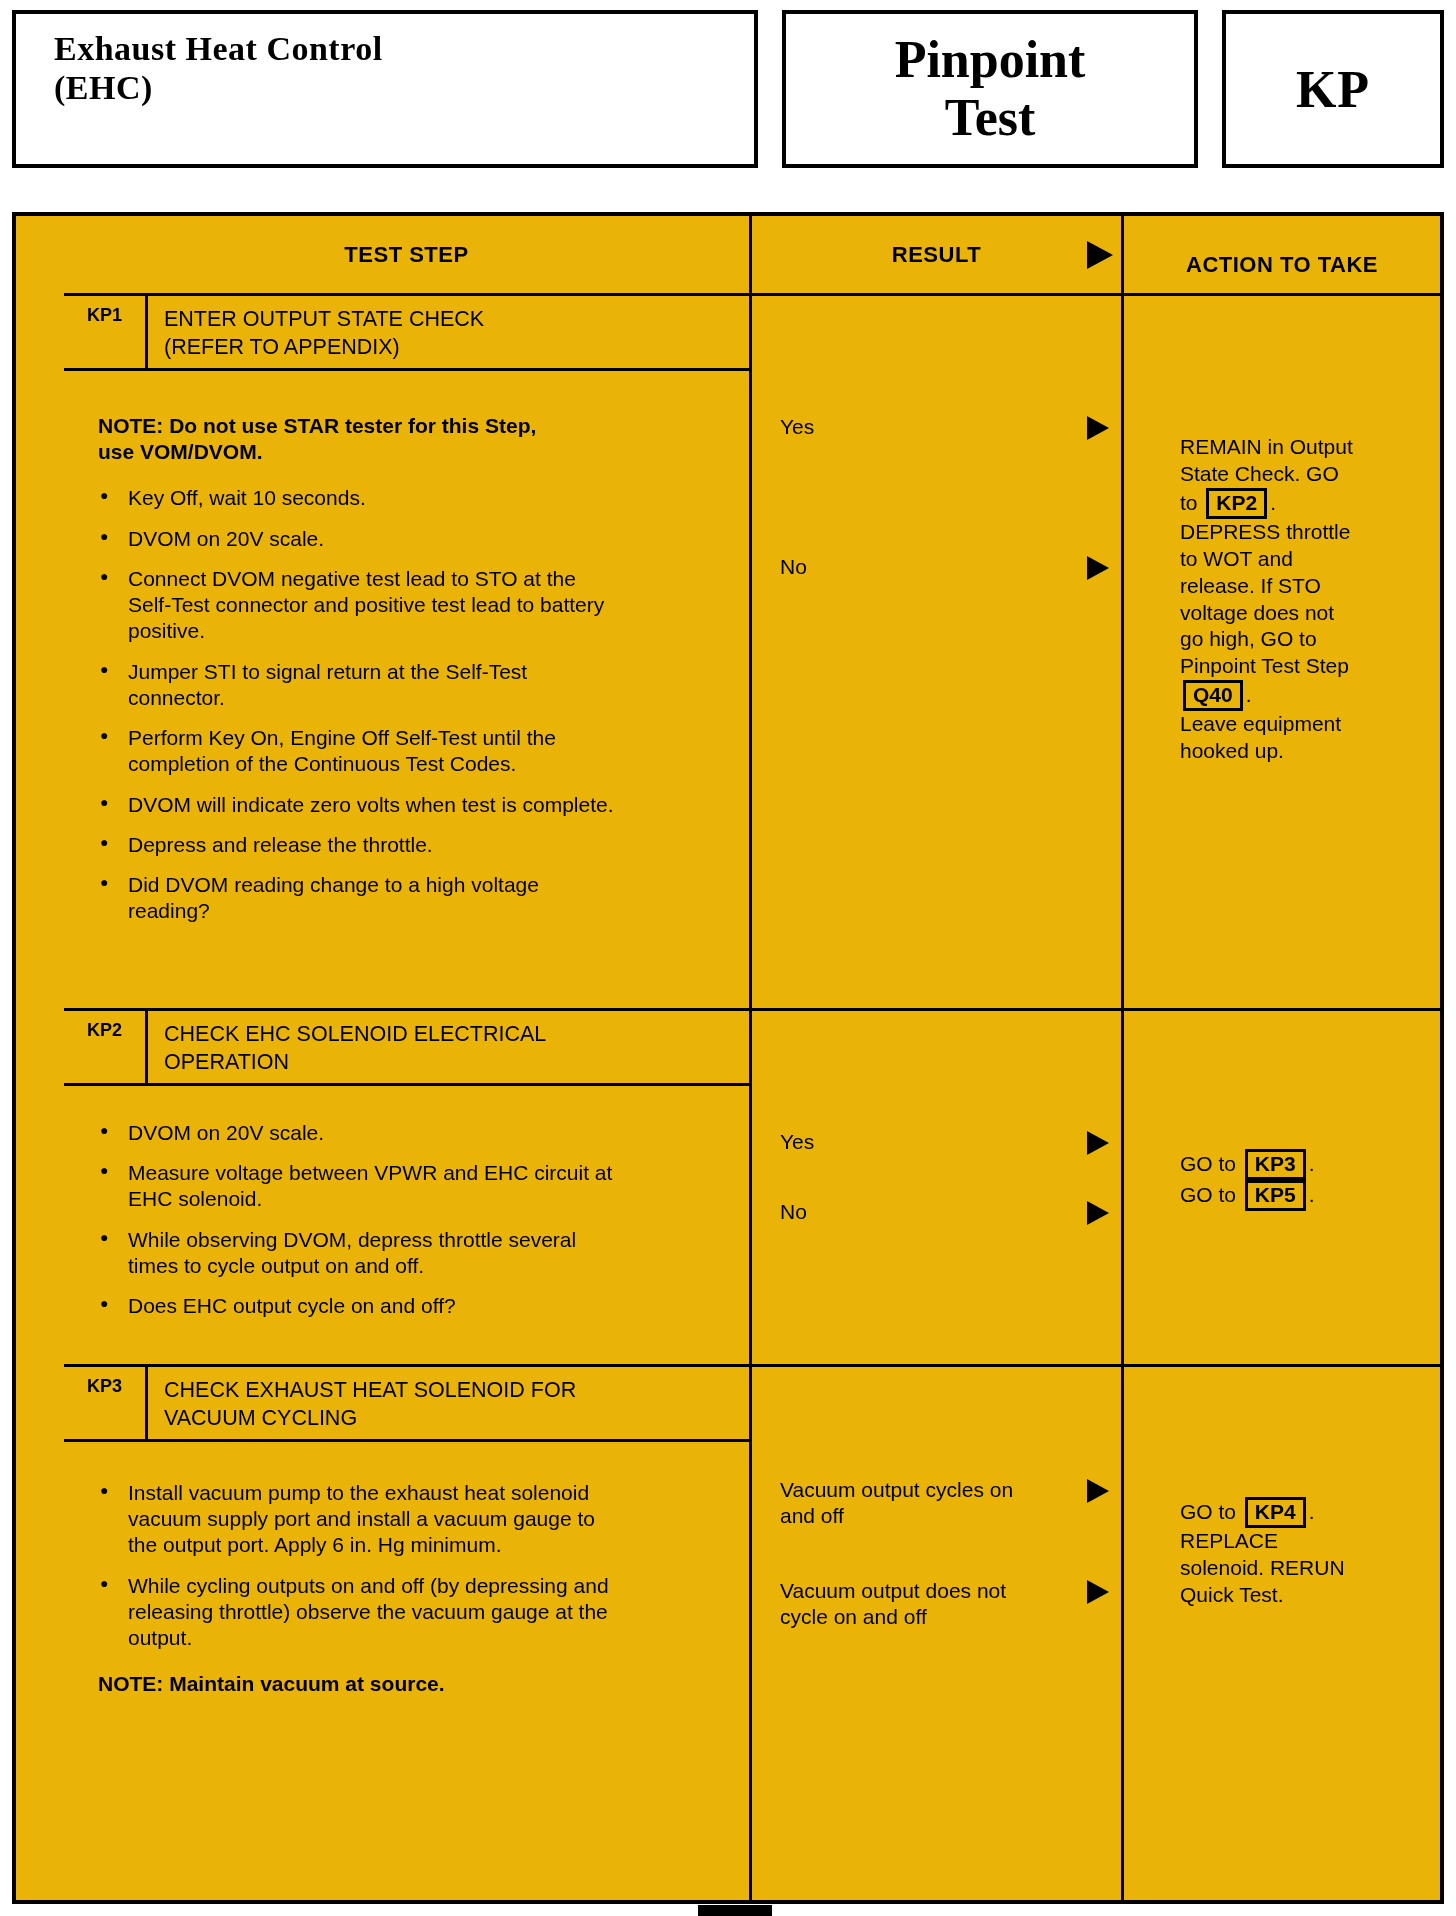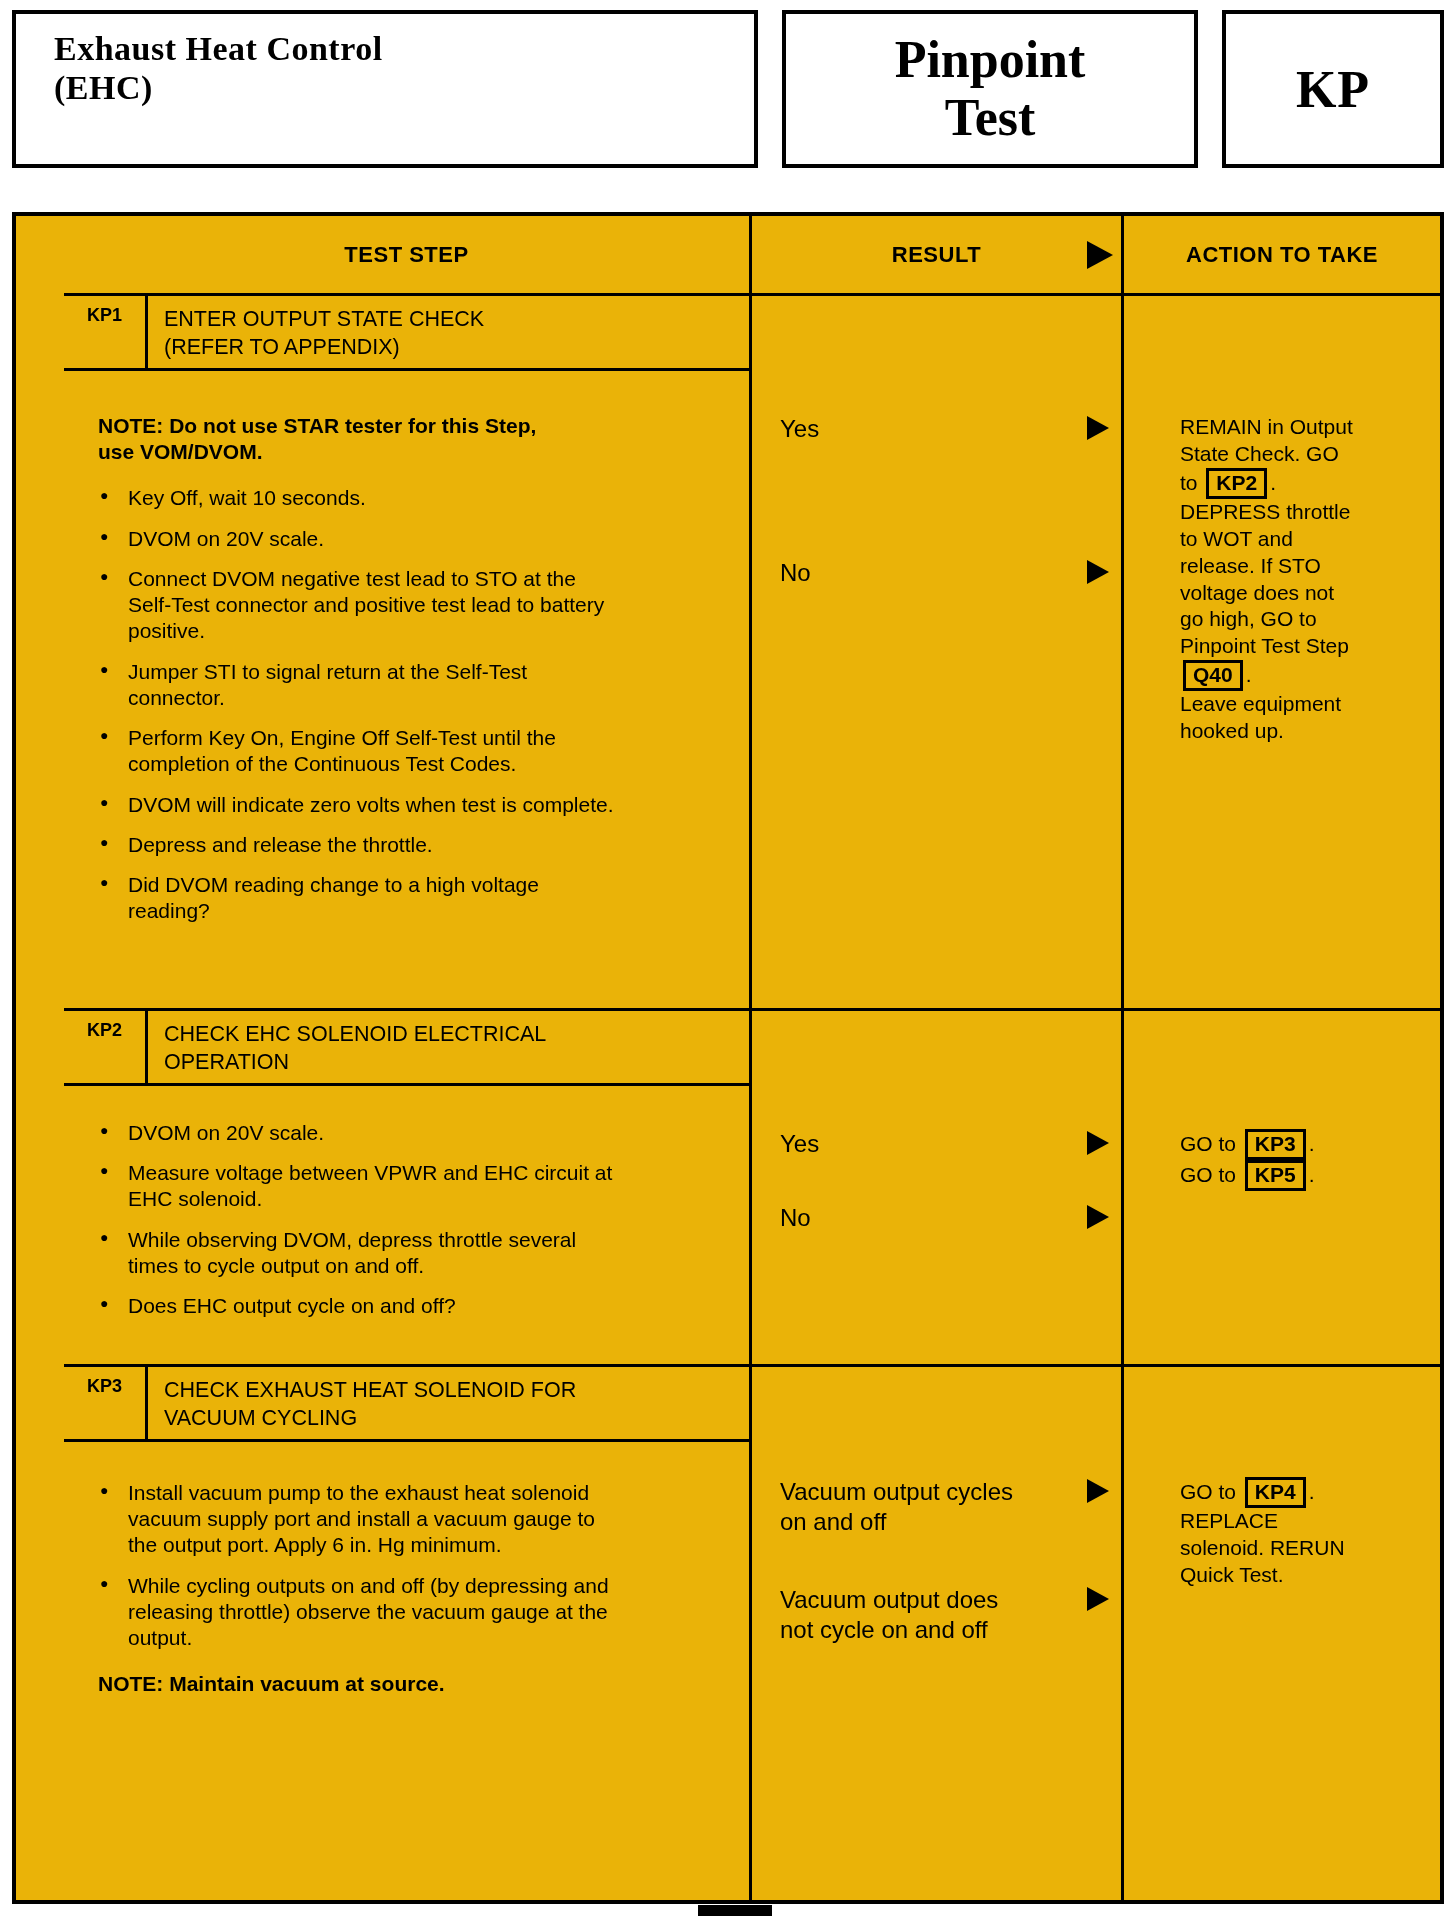--- a/index.html
+++ b/index.html
@@ -17,21 +17,21 @@
                font-family:"Liberation Serif", serif; font-weight:700; font-size:52px; line-height:1.12; }
   .code-box  { width:222px; display:flex; justify-content:center; align-items:center;
                font-family:"Liberation Serif", serif; font-weight:700; font-size:52px; letter-spacing:1px; }
 
   
   .table { position:absolute; top:212px; left:12px; width:1432px; bottom:12px;
            border:4px solid #000; display:flex; flex-direction:column; background:#eab308;padding-left:48px; }
   .row { display:flex; width:100%; }
   .c1 { width:688px; border-right:3px solid #000; }
   .c2 { width:372px; border-right:3px solid #000; position:relative; }
-  .c3 { flex:1; }
+  .c3 { flex:1;margin-top:20px; }
 
   .thead { height:80px; border-bottom:3px solid #000; flex:0 0 auto; }
   .th { display:flex; align-items:center; justify-content:center;
         font-weight:700; font-size:22px; letter-spacing:0.5px; }
   .result-th { position:relative; }
   .tri { width:0; height:0; border-top:12px solid transparent; border-bottom:12px solid transparent;
          border-left:22px solid #000; flex:0 0 auto; }
   .tri.big { position:absolute; right:8px; top:50%; transform:translateY(-50%);
              border-top-width:14px; border-bottom-width:14px; border-left-width:26px; }
 
@@ -49,21 +49,21 @@
   .step-body { padding:42px 132px 0 34px; font-size:21px; line-height:1.25; }
   .sec-kp2 .step-body { padding-top:34px; }
   .sec-kp3 .step-body { padding-top:38px; }
   .note { font-weight:700; white-space:pre-line; margin-bottom:20px; }
   .note.after { margin-top:20px; margin-bottom:0; }
   ul.bullets { list-style:none; }
   ul.bullets li { position:relative; padding-left:30px; margin-bottom:14px; }
   ul.bullets li::before { content:"●"; position:absolute; left:2px; top:2px; font-size:14px; }
 
   
-  .results { padding:118px 12px 0 28px; font-size:24px; line-height:1.25; }
+  .results { padding:118px 12px 0 28px; font-size:21px; line-height:1.25; }
   .sec-kp3 .results { padding-top:110px; }
   .result-item { display:flex; justify-content:space-between; align-items:flex-start; }
   .result-item .tri { margin-top:2px; }
   .result-label { max-width:255px; }
   .gap-kp1 { margin-top:114px; }
   .gap-kp2 { margin-top:44px; }
   .gap-kp3 { margin-top:48px; }
 
   
   .actions { padding:118px 78px 0 56px; font-size:21px; line-height:1.28; }

